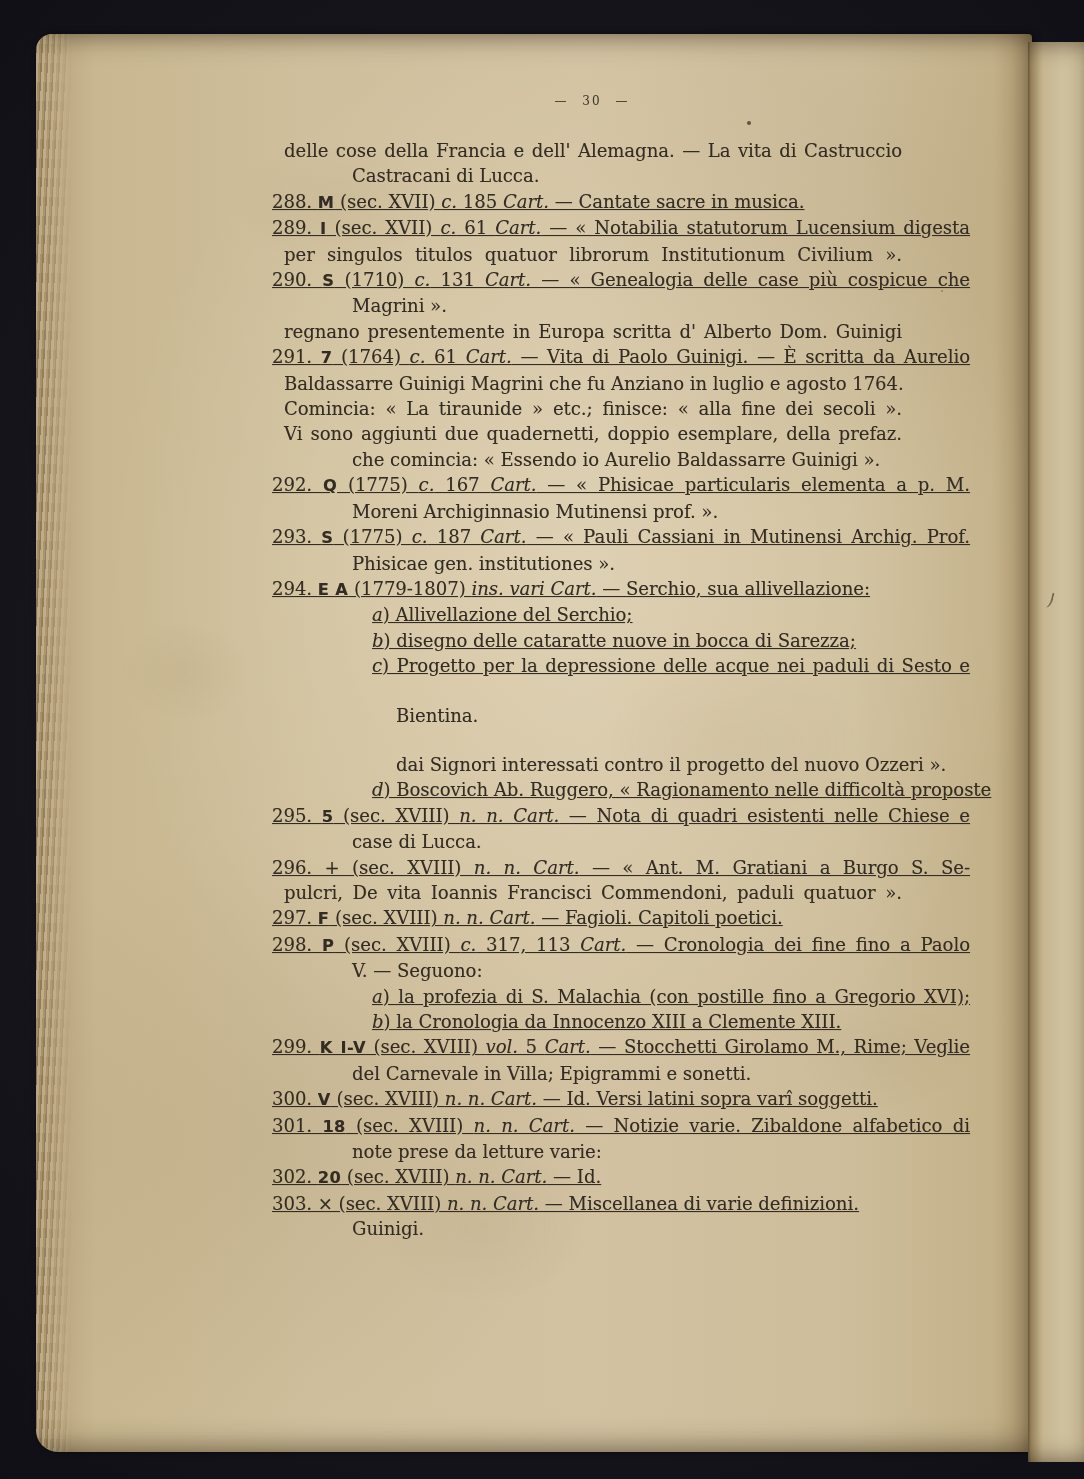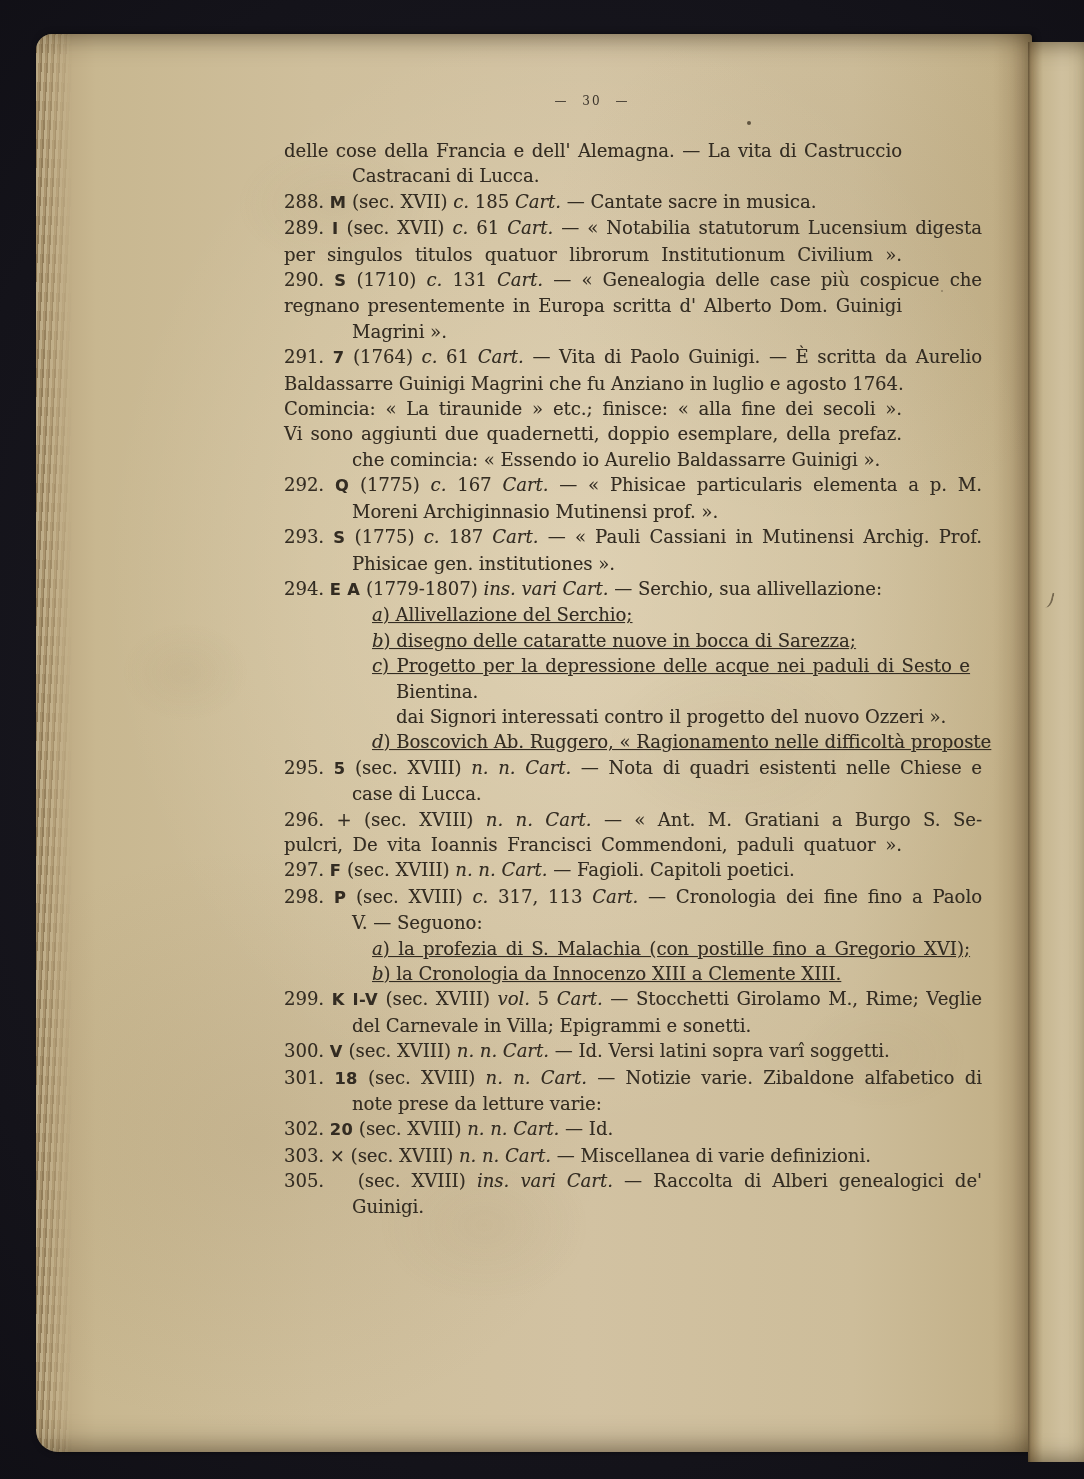--- a/index.html
+++ b/index.html
@@ -61,24 +61,24 @@
     letter-spacing:2px;word-spacing:8px;
   }
   .text-block{
     position:absolute;left:236px;top:104px;width:698px;
     font-size:18px;line-height:25.4px;color:#332c22;
     text-shadow:0.3px 0.3px 0.3px rgba(46,38,26,0.30);
   }
   .entry{margin:0;}
   .line{white-space:nowrap;}
   .line.j{text-align:justify;text-align-last:justify;}
-  .ind-first{margin-left:12px;}
+  .ind-first{margin-left:0;text-decoration:underline;}
   .ind-cont{margin-left:80px;}
   .ind-sub{margin-left:100px;text-decoration:underline;}
-  .ind-subcont{margin-left:124px;}
+  .ind-subcont{margin-left:124px;margin-top:24px;}
   .j.ind-cont{width:618px;margin-left:12px;}
   .j.ind-first{width:698px;}
   .j.ind-sub{width:598px;}
   .s-r{}
   .s-i{font-style:italic;}
   .s-b{font-weight:700;font-family:"DejaVu Sans", sans-serif;font-size:0.90em;letter-spacing:0.4px;}
   
   .ink-speck{position:absolute;background:rgba(58,48,33,0.75);border-radius:50%;}
   .speck-1{left:711px;top:87px;width:4px;height:4px;}
   .speck-2{left:905px;top:256px;width:2px;height:2px;opacity:.5;}
@@ -103,22 +103,22 @@
           </div>
           <div class="entry">
             <div class="line ind-first"><span class="s-r">288. </span><span class="s-b">M</span><span class="s-r"> (sec. XVII) </span><span class="s-i">c.</span><span class="s-r"> 185 </span><span class="s-i">Cart.</span><span class="s-r"> — Cantate sacre in musica.</span></div>
           </div>
           <div class="entry">
             <div class="line ind-first j"><span class="s-r">289. </span><span class="s-b">I</span><span class="s-r"> (sec. XVII) </span><span class="s-i">c.</span><span class="s-r"> 61 </span><span class="s-i">Cart.</span><span class="s-r"> — « Notabilia statutorum Lucensium digesta</span></div>
             <div class="line ind-cont j"><span class="s-r">per singulos titulos quatuor librorum Institutionum Civilium ».</span></div>
           </div>
           <div class="entry">
             <div class="line ind-first j"><span class="s-r">290. </span><span class="s-b">S</span><span class="s-r"> (1710) </span><span class="s-i">c.</span><span class="s-r"> 131 </span><span class="s-i">Cart.</span><span class="s-r"> — « Genealogia delle case più cospicue che</span></div>
+            <div class="line ind-cont"><span class="s-r">Magrini ».</span></div>
             <div class="line ind-cont j"><span class="s-r">regnano presentemente in Europa scritta d' Alberto Dom. Guinigi</span></div>
-            <div class="line ind-cont"><span class="s-r">Magrini ».</span></div>
           </div>
           <div class="entry">
             <div class="line ind-first j"><span class="s-r">291. </span><span class="s-b">7</span><span class="s-r"> (1764) </span><span class="s-i">c.</span><span class="s-r"> 61 </span><span class="s-i">Cart.</span><span class="s-r"> — Vita di Paolo Guinigi. — È scritta da Aurelio</span></div>
             <div class="line ind-cont j"><span class="s-r">Baldassarre Guinigi Magrini che fu Anziano in luglio e agosto 1764.</span></div>
             <div class="line ind-cont j"><span class="s-r">Comincia: « La tiraunide » etc.; finisce: « alla fine dei secoli ».</span></div>
             <div class="line ind-cont j"><span class="s-r">Vi sono aggiunti due quadernetti, doppio esemplare, della prefaz.</span></div>
             <div class="line ind-cont"><span class="s-r">che comincia: « Essendo io Aurelio Baldassarre Guinigi ».</span></div>
           </div>
           <div class="entry">
             <div class="line ind-first j"><span class="s-r">292. </span><span class="s-b">Q</span><span class="s-r"> (1775) </span><span class="s-i">c.</span><span class="s-r"> 167 </span><span class="s-i">Cart.</span><span class="s-r"> — « Phisicae particularis elementa a p. M.</span></div>
@@ -165,21 +165,20 @@
             <div class="line ind-first j"><span class="s-r">301. </span><span class="s-b">18</span><span class="s-r"> (sec. XVIII) </span><span class="s-i">n. n. Cart.</span><span class="s-r"> — Notizie varie. Zibaldone alfabetico di</span></div>
             <div class="line ind-cont"><span class="s-r">note prese da letture varie:</span></div>
           </div>
           <div class="entry">
             <div class="line ind-first"><span class="s-r">302. </span><span class="s-b">20</span><span class="s-r"> (sec. XVIII) </span><span class="s-i">n. n. Cart.</span><span class="s-r"> — Id.</span></div>
           </div>
           <div class="entry">
             <div class="line ind-first"><span class="s-r">303. × (sec. XVIII) </span><span class="s-i">n. n. Cart.</span><span class="s-r"> — Miscellanea di varie definizioni.</span></div>
           </div>
           <div class="entry">
-            <div class="line ind-first j"><span class="s-r">305. &nbsp;&nbsp;(sec. XVIII) </span><span class="s-i">ins. vari Cart.</span><span class="s-r"> — Raccolta di Alberi genealogici de'</span></div>
             <div class="line ind-cont"><span class="s-r">Guinigi.</span></div>
           </div>
         </div>
     </div>
     <div class="ink-speck speck-1"></div>
     <div class="ink-speck speck-2"></div>
   </div>
   <div class="adjacent-page"></div>
   <div class="margin-pen-mark"></div>
 </div>

